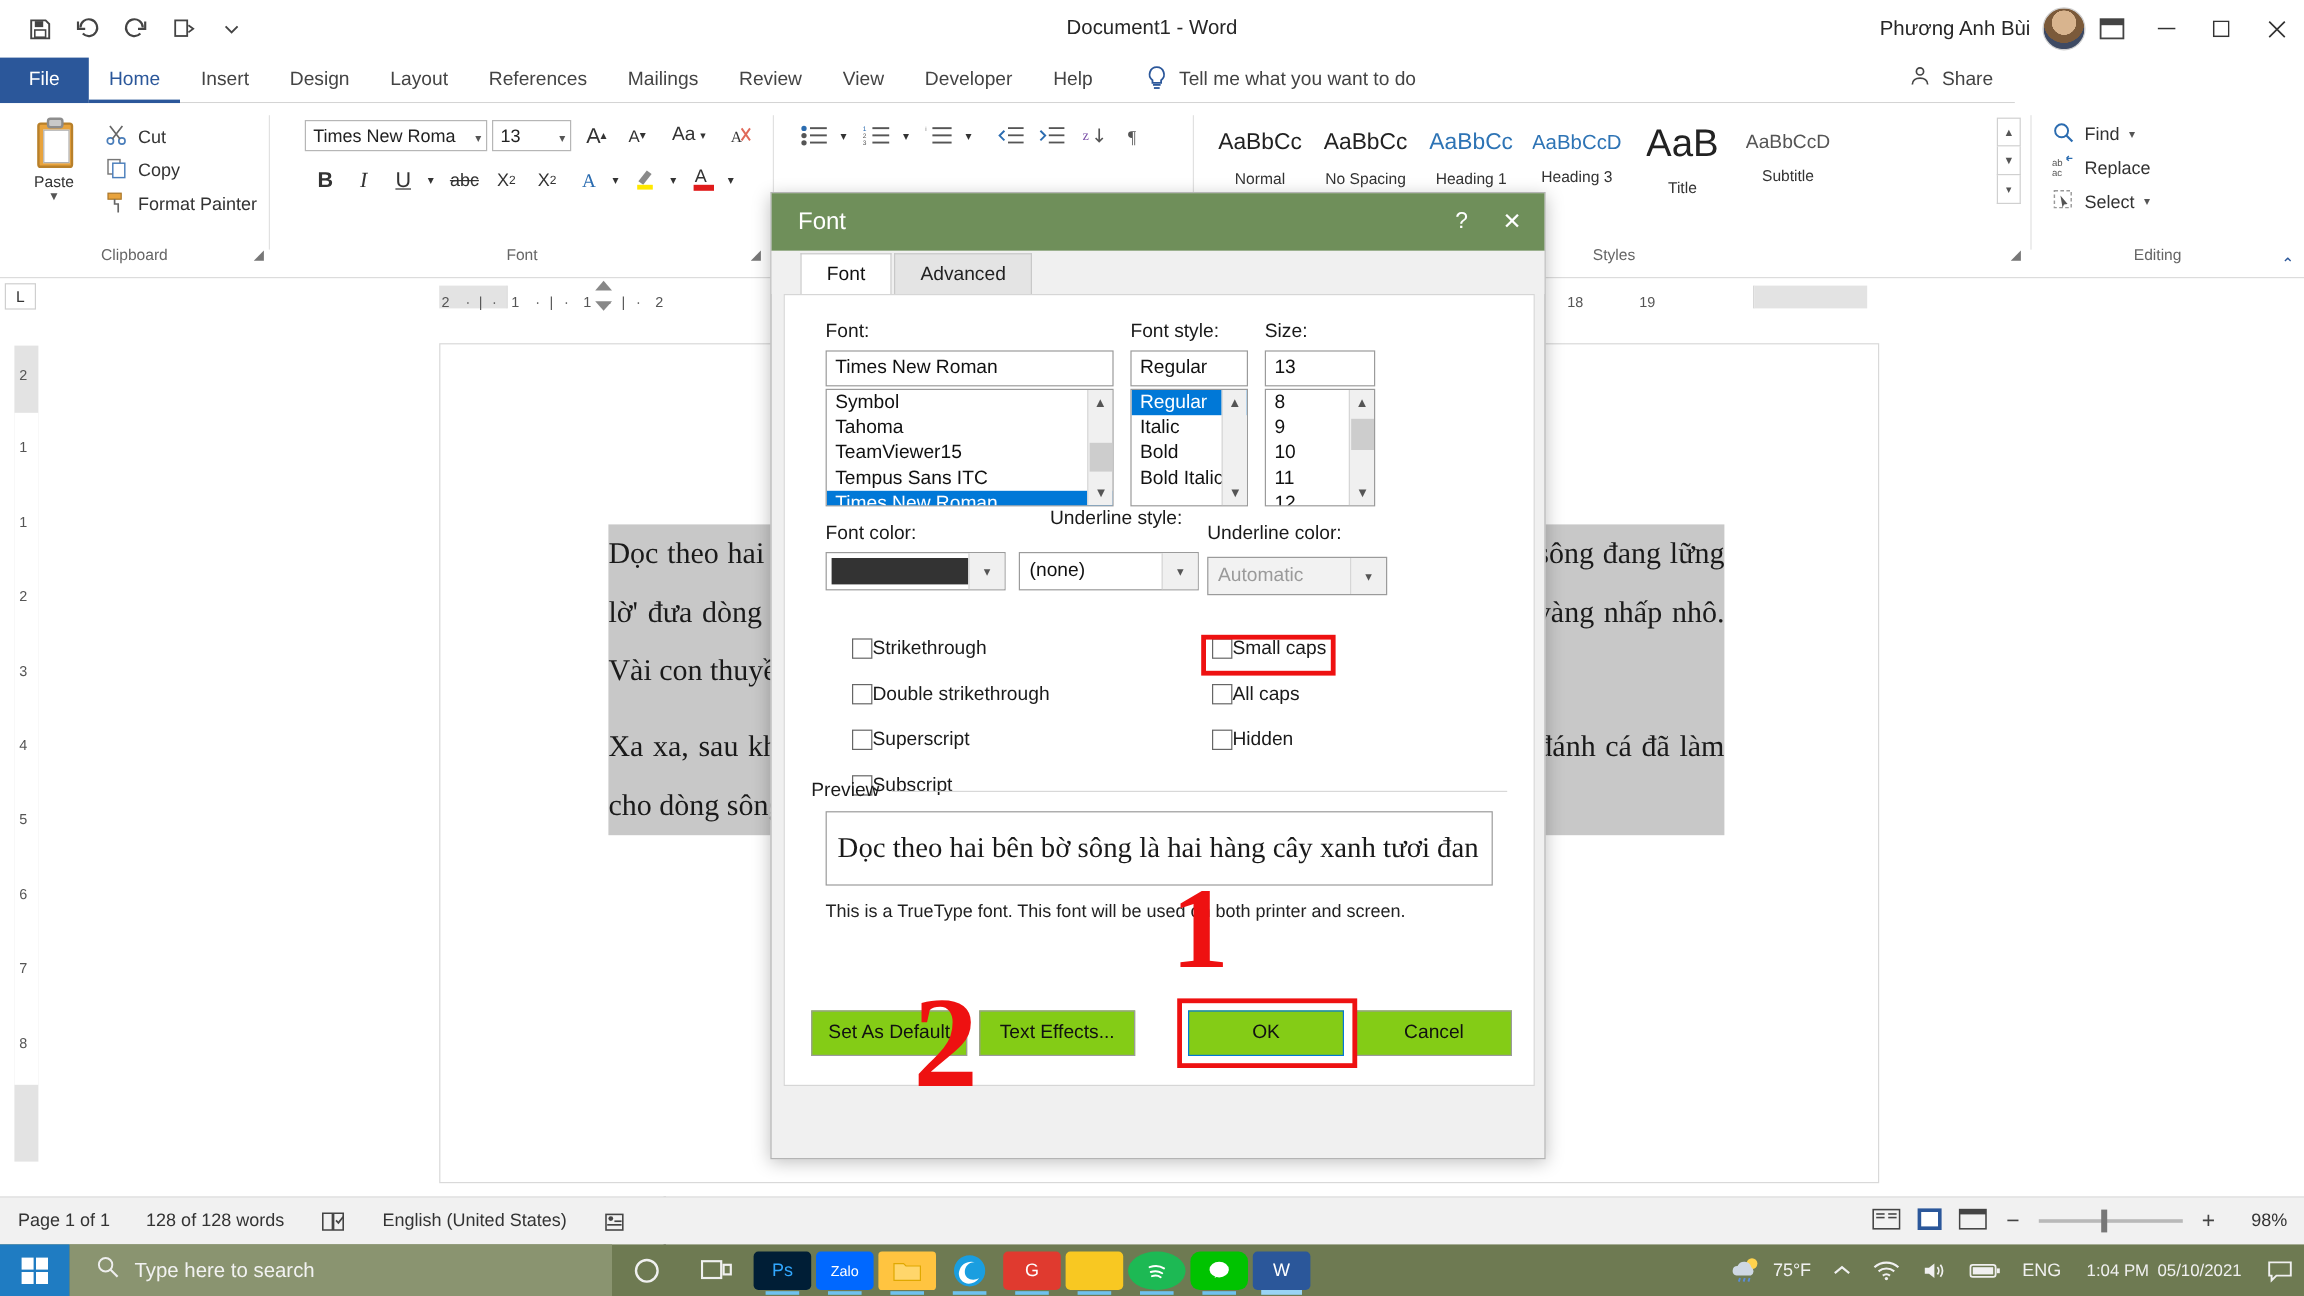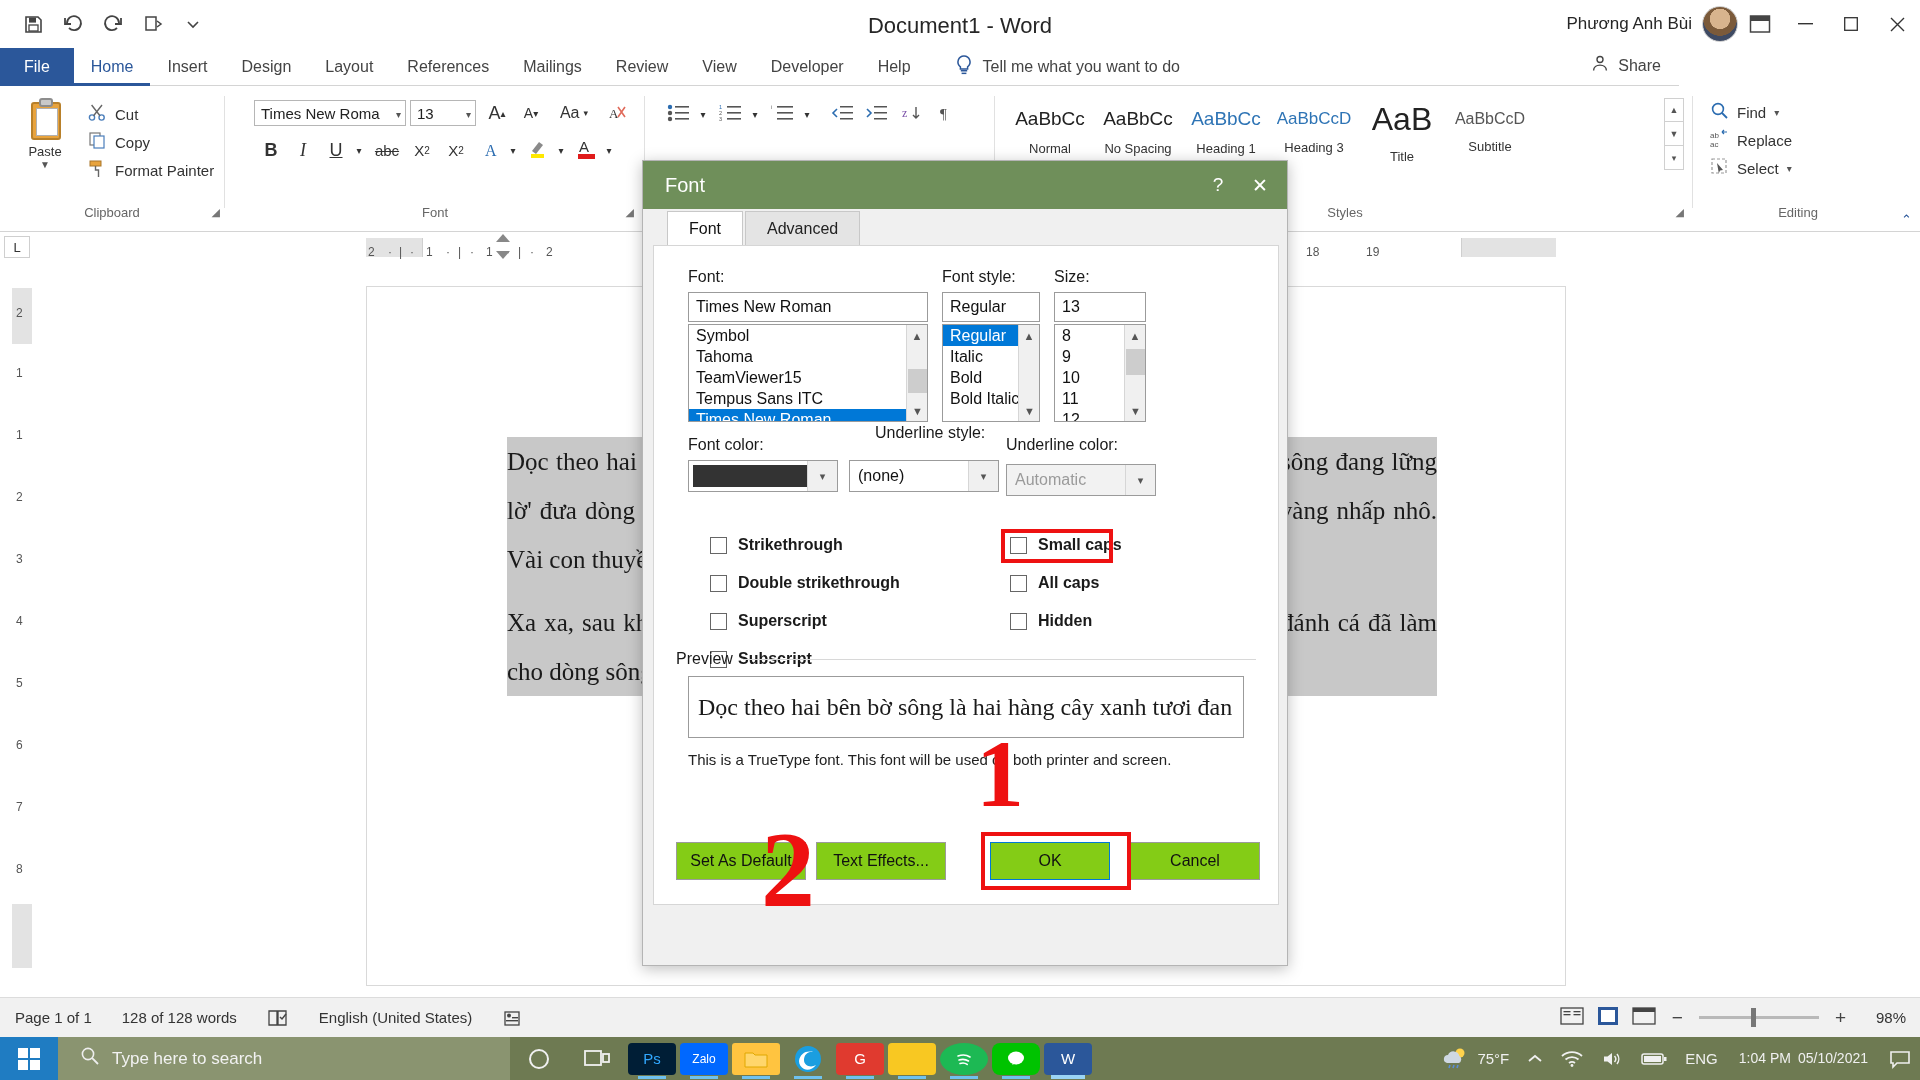--- a/index.html
+++ b/index.html
@@ -18,21 +18,21 @@
     background:#fff; display:flex; align-items:center;
   }
   .qat { display:flex; align-items:center; gap:2px; padding-left:14px; }
   .qat-btn {
     width:38px; height:36px; display:flex; align-items:center; justify-content:center;
     color:#444;
   }
   .qat-btn svg { display:block; }
   .title-center {
     position:absolute; left:0; width:1920px; text-align:center;
-    font-size:22px; color:#262626; top:13px; pointer-events:none;
+    font-size:17px; color:#262626; top:13px; pointer-events:none;
   }
   .tb-right {
     position:absolute; right:0; top:0; height:48px; display:flex; align-items:center;
   }
   .user-name { font-size:17px; color:#262626; margin-right:10px; }
   .avatar {
     width:36px; height:36px; border-radius:50%;
     background: radial-gradient(circle at 50% 35%, #d8b48e 0 36%, #7b5a3a 37% 60%, #3e4a63 61% 100%);
     border:1px solid #cfcfcf;
   }
@@ -209,21 +209,21 @@
     width:30px; height:30px; display:flex; align-items:center; justify-content:center;
     background:#f0f0f0; border-left:1px solid #d6d6d6; color:#555; font-size:11px;
   }
   .combo.disabled { background:#f2f2f2; color:#9a9a9a; }
   .combo.disabled .val { color:#9a9a9a; }
   .swatch { flex:1; height:22px; margin:0 0 0 4px; background:#333333; }
 
   .grouplbl { font-size:16px; color:#1a1a1a; }
   .rule { height:1px; background:#d8d8d8; }
 
-  .cbrow { display:flex; align-items:center; gap:11px; height:26px;font-weight:bold; }
+  .cbrow { display:flex; height:26px; }
   .cb { width:17px; height:17px; border:1px solid #666; background:#fff; }
   .cblabel { font-size:16px; color:#1a1a1a; }
 
   .previewbox {
     border:1px solid #9b9b9b; background:#fff; height:62px; display:flex; align-items:center;
     padding-left:9px; overflow:hidden;
     font-family:"Liberation Serif", serif; font-size:24px; color:#1a1a1a; white-space:nowrap;
   }
   .prevnote { font-size:15px; color:#222; }
 
@@ -804,21 +804,21 @@
         <span>Dọc theo hai bên bờ sông là hai hàng cây xanh tươi đan</span>
       </div>
       <div class="prevnote" style="position:absolute; left:34px; top:505px;">This is a TrueType font. This font will be used on both printer and screen.</div>
 
       <div class="dbtn" style="position:absolute; left:22px; top:596px; width:130px;">
         <span>Set As Default</span>
       </div>
       <div class="dbtn" style="position:absolute; left:162px; top:596px; width:130px;">
         <span>Text Effects...</span>
       </div>
-      <div class="dbtn default" style="position:absolute; left:336px; top:596px; width:120px;">
+      <div class="dbtn default" style="position:absolute; left:336px; top:596px; width:130px;">
         <span>OK</span>
       </div>
       <div class="dbtn" style="position:absolute; left:476px; top:596px; width:130px;">
         <span>Cancel</span>
       </div>
 
       <div class="redbox" style="left:347px; top:283px; width:112px; height:34px;"></div>
       <div class="redbox" style="left:327px; top:586px; width:150px; height:58px;"></div>
     </div>
 

